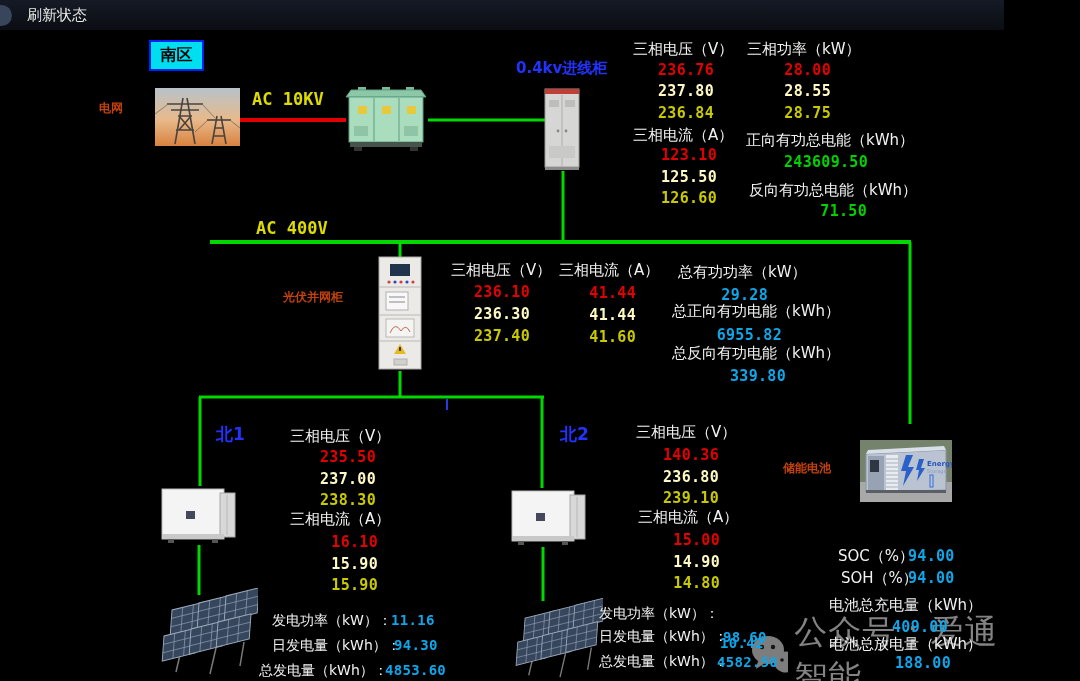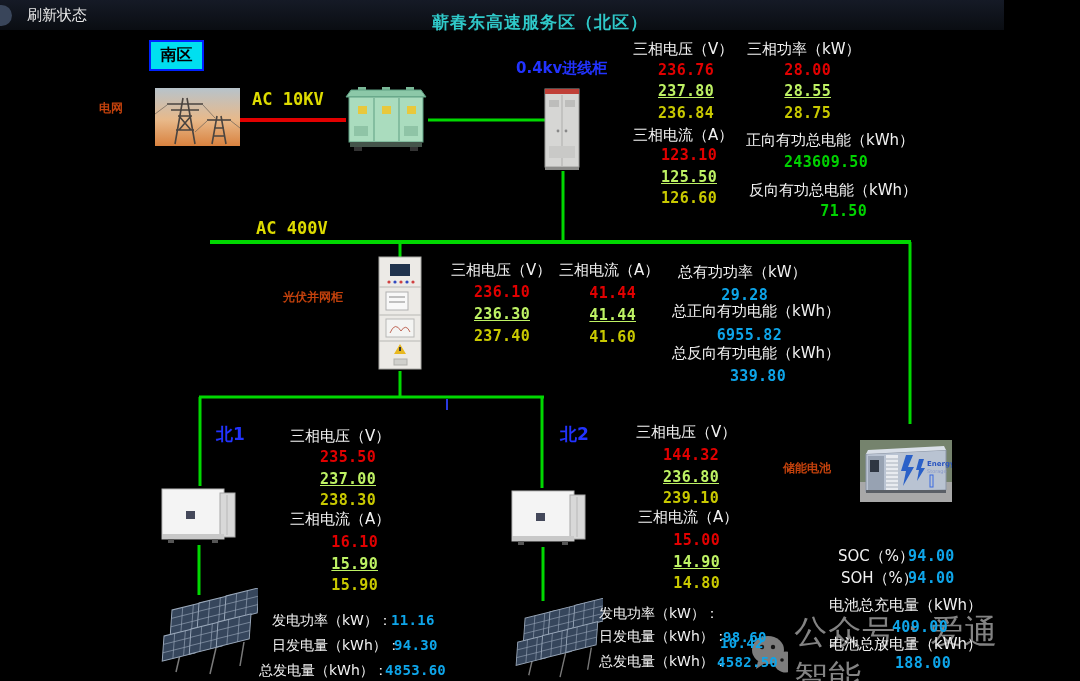--- a/index.html
+++ b/index.html
@@ -5,21 +5,21 @@
   html,body{margin:0;padding:0;background:#000;}
   .stage{position:relative;width:1004px;height:681px;background:#000;overflow:hidden;
          font-family:"DejaVu Sans","Liberation Sans",sans-serif;}
   .wires{position:absolute;left:0;top:0;z-index:1;}
   .img{position:absolute;z-index:2;line-height:0;}
   .t{position:absolute;white-space:nowrap;z-index:6;font-size:15px;line-height:1.1;}
   .hdr{color:#f2f2f2;}
   .lbl14{color:#f2f2f2;font-size:14px;}
   .num{font-family:"DejaVu Sans Mono","Liberation Mono",monospace;font-weight:700;letter-spacing:.3px;}
   .pa{color:#e20000;}
-  .pb{color:#bef264;text-decoration:underline;}
+  .pb{color:#fef9c3;}
   .pc{color:#c9c900;}
   .red{color:#0ea5e9;}
   .green{color:#00d200;}
   .ctr{text-align:right;display:inline-block;}
   .blue{color:#c2410c;font-weight:700;font-size:12px;}
   .blue15{color:#2233ff;font-weight:700;font-size:15px;}
   .blue17{color:#2233ff;font-weight:700;font-size:17px;}
   .yellow{color:#dedb00;font-weight:700;font-size:17px;font-family:"DejaVu Sans Mono","Liberation Mono",monospace;}
   .topbar{position:absolute;left:0;top:0;width:1080px;height:30px;z-index:7;
           background:linear-gradient(180deg,#151a26 0%,#0a0d12 100%);}
@@ -54,21 +54,20 @@
     <line x1="543" y1="547" x2="543" y2="601" stroke="#00d800" stroke-width="3"></line>
     <line x1="910" y1="242" x2="910" y2="424" stroke="#00d800" stroke-width="3"></line>
     <line x1="447" y1="399" x2="447" y2="410" stroke="#2a3ae0" stroke-width="2"></line>
   </svg>
 
   <div class="topbar">
     <div class="refresh">
       <span class="refresh-dot"></span>
       <span class="refresh-txt">刷新状态</span>
     </div>
-    <div class="title">蕲春东高速服务区（北区）</div>
     <svg class="expand" width="22" height="20">
       <g stroke="#1570e8" stroke-width="2.4" fill="none">
         <path d="M9 9 L3 3 M3 8 L3 3 L8 3"></path>
         <path d="M13 9 L19 3 M14 3 L19 3 L19 8"></path>
         <path d="M9 11 L3 17 M3 12 L3 17 L8 17"></path>
         <path d="M13 11 L19 17 M19 12 L19 17 L14 17"></path>
       </g>
     </svg>
   </div>
 
@@ -250,21 +249,21 @@
       <rect x="2" y="4" width="62" height="50" fill="#f4f4f4" stroke="#b8b8b8"></rect>
       <rect x="60" y="8" width="15" height="44" fill="#d8d8d8" stroke="#a8a8a8"></rect>
       <line x1="67" y1="10" x2="67" y2="50" stroke="#b8b8b8"></line>
       <rect x="26" y="26" width="9" height="8" fill="#44485a"></rect>
       <rect x="2" y="49" width="62" height="5" fill="#c8c8c8"></rect>
       <rect x="8" y="54" width="6" height="4" fill="#555"></rect>
         <rect x="52" y="54" width="6" height="4" fill="#555"></rect>
     </svg>
   </div>
   <span class="t hdr" style="left:636px;top:424px">三相电压（V）</span>
-  <span class="t num pa ctr" style="left:639px;top:447px;width:80px">144.32</span>
+  <span class="t num pa ctr" style="left:639px;top:447px;width:80px">140.36</span>
   <span class="t num pb ctr" style="left:639px;top:469px;width:80px">236.80</span>
   <span class="t num pc ctr" style="left:639px;top:490px;width:80px">239.10</span>
   <span class="t hdr" style="left:638px;top:509px">三相电流（A）</span>
   <span class="t num pa ctr" style="left:640px;top:532px;width:80px">15.00</span>
   <span class="t num pb ctr" style="left:640px;top:554px;width:80px">14.90</span>
   <span class="t num pc ctr" style="left:640px;top:575px;width:80px">14.80</span>
   <span class="t lbl14" style="left:599px;top:606px">发电功率（kW）：</span>
   <span class="t num red" style="left:720px;top:636px;font-size:14px">10.42</span>
   <span class="t lbl14" style="left:599px;top:629px">日发电量（kWh）：</span>
   <span class="t num red" style="left:723px;top:630px;font-size:14px">98.60</span>

